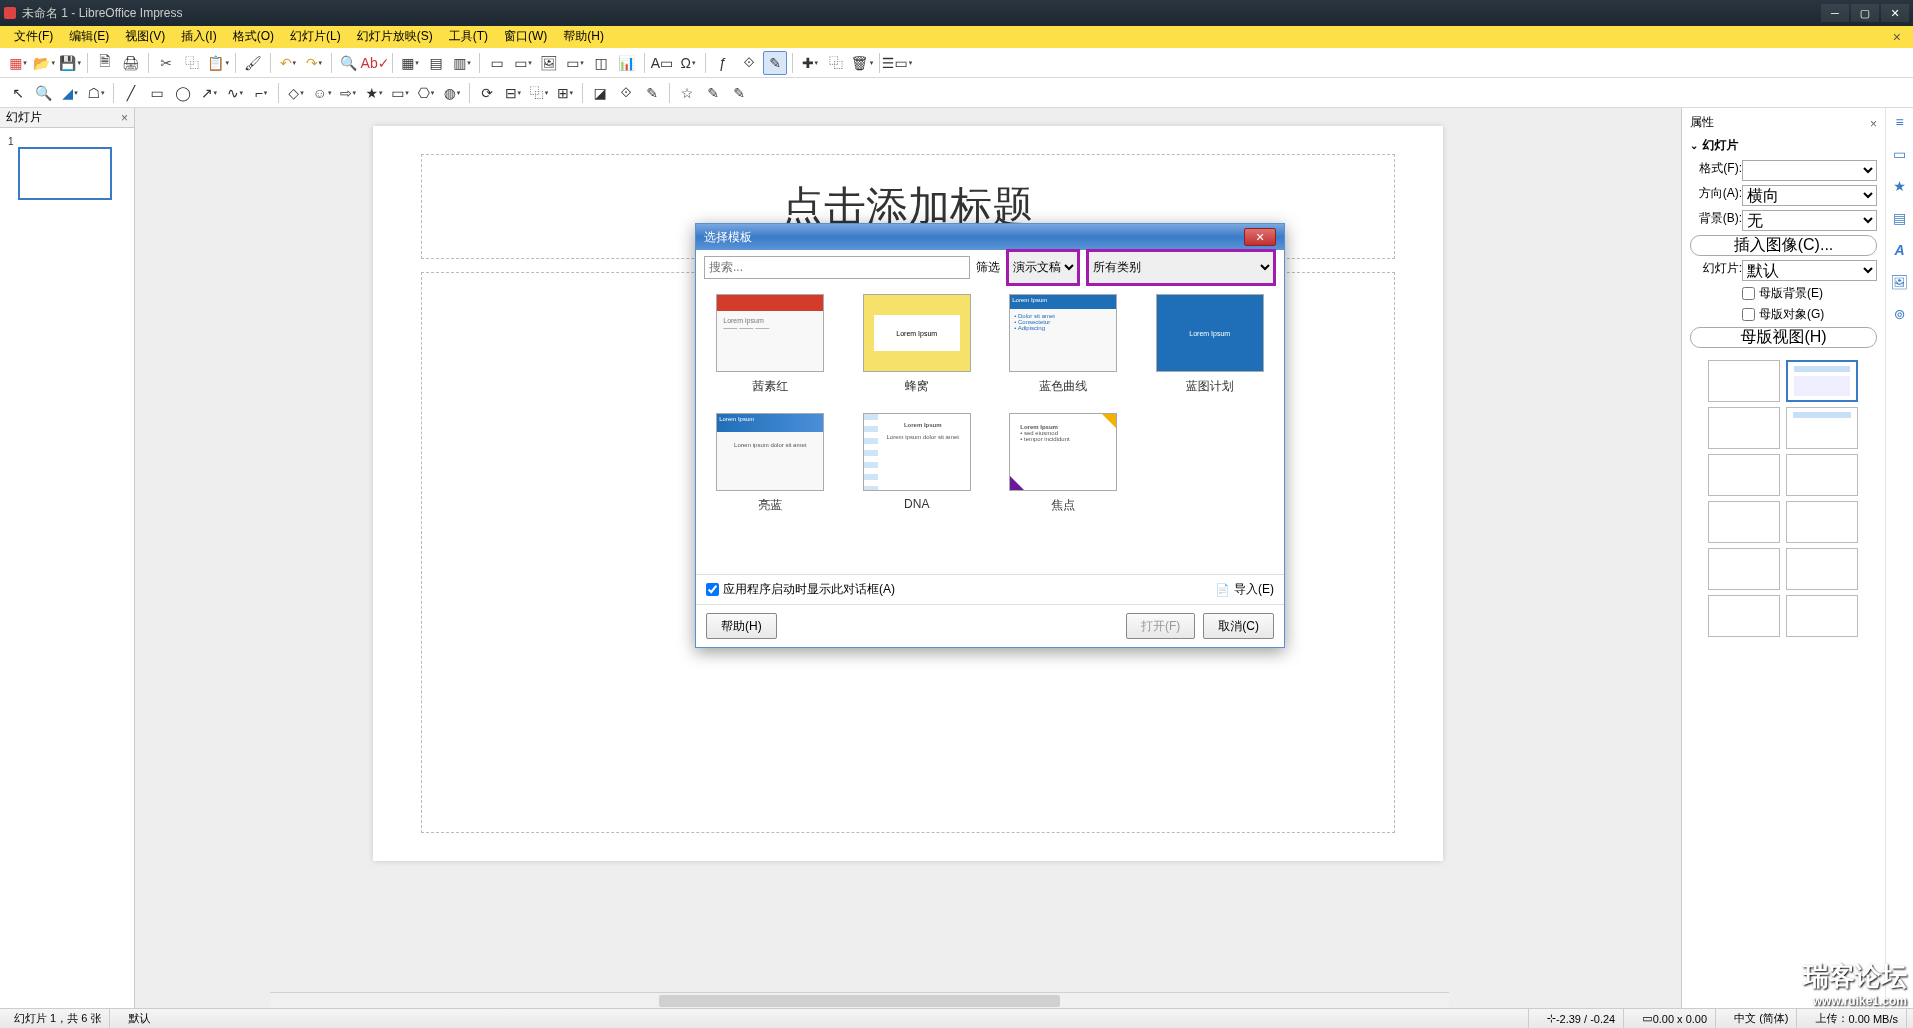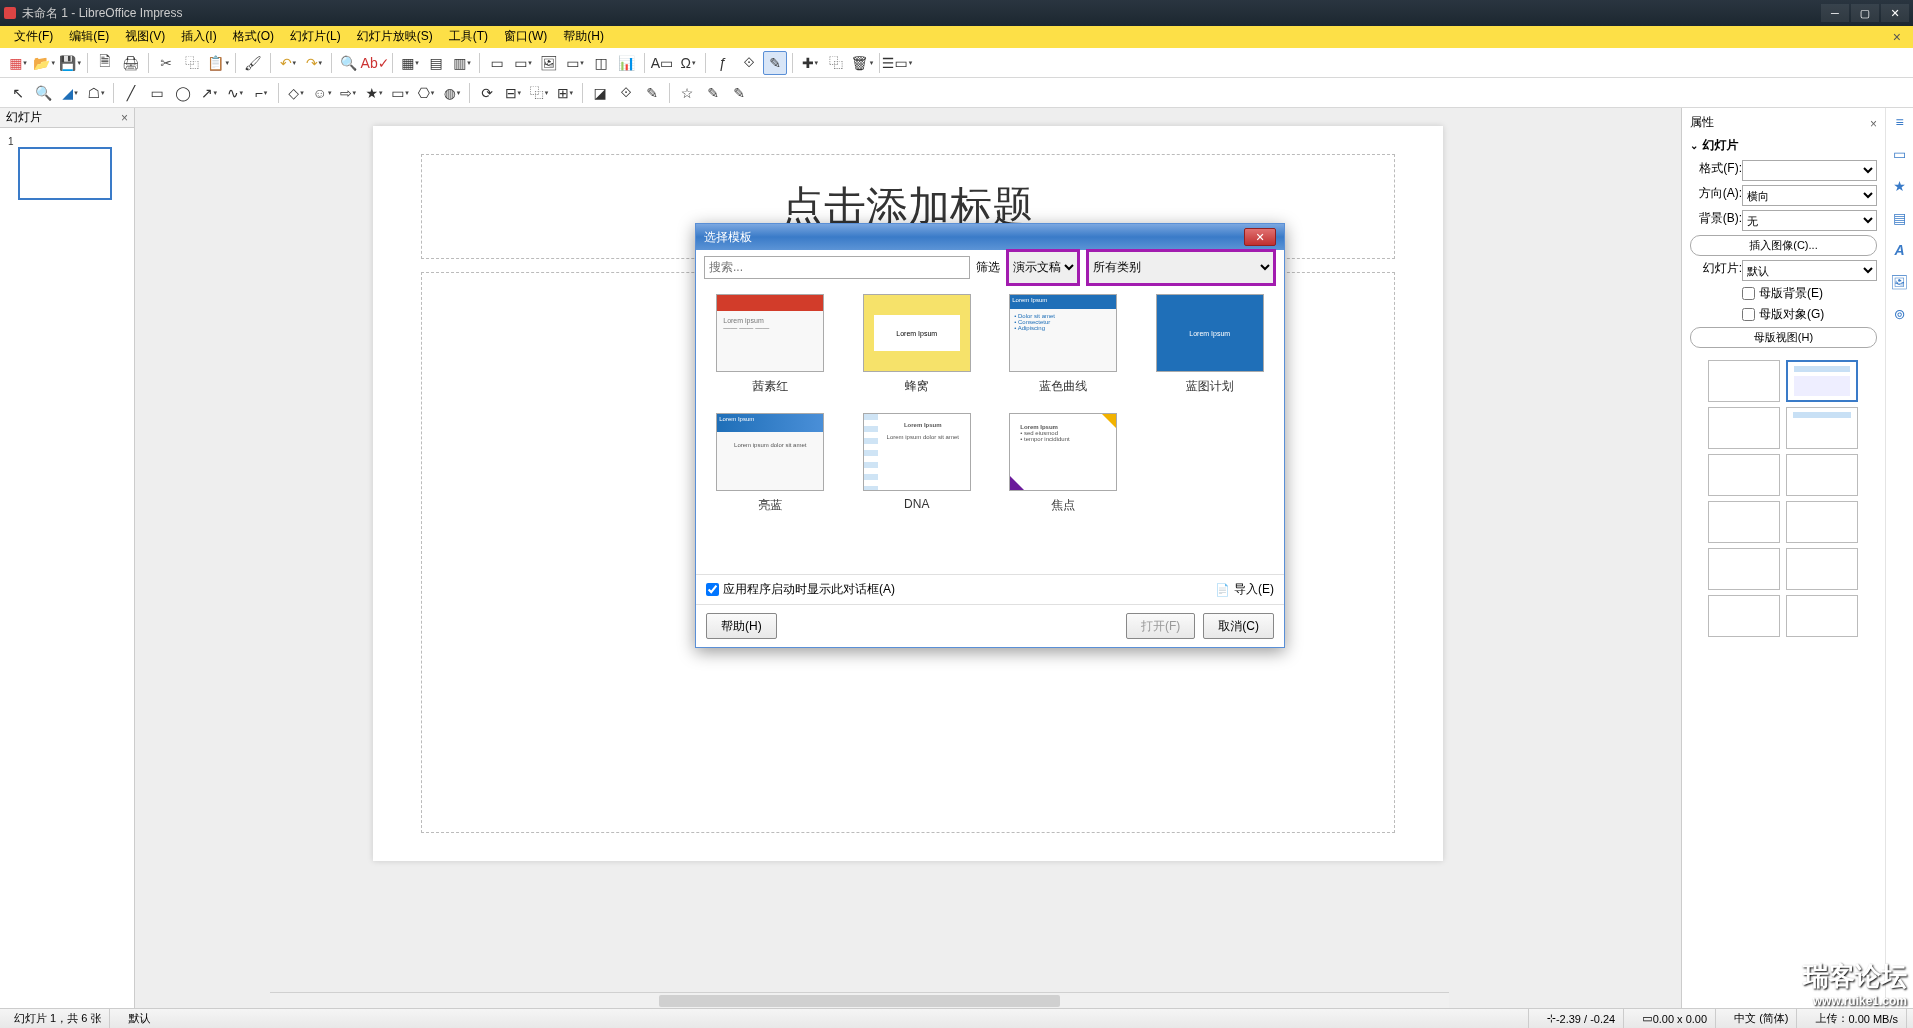--- a/index.html
+++ b/index.html
@@ -51,21 +51,21 @@
 .right-bar { width: 232px; background: #fff; border-left: 1px solid #ccc; display: flex; }
 .right-props { flex: 1; display: flex; flex-direction: column; padding: 4px; }
 .right-icons { width: 28px; border-left: 1px solid #e4e4e4; display: flex; flex-direction: column; align-items: center; padding-top: 4px; gap: 12px; }
 .right-icons .ri { width: 20px; height: 20px; display:flex; align-items:center; justify-content:center; font-size:14px; cursor:pointer; color:#3a7bc8;}
 .prop-hdr { font-size: 12px; padding: 2px 4px; display: flex; align-items: flex-end; }
 .prop-hdr .close { margin-left: auto; cursor: pointer; color: #666; }
 .prop-section { font-size: 12px; font-weight: bold; padding: 4px; display:flex; align-items:center; }
 .prop-section::before { content: "⌄"; margin-right: 4px; font-size:10px; }
 .prop-row { display: flex; align-items: flex-start; padding: 2px 4px; font-size: 12px; }
 .prop-row label { width: 52px; text-align: right; }
-.prop-row select, .prop-btn { flex: 1; height: 21px; font-size: 11px; border: 1px solid #aaa; background: #fff; }
+.prop-row select, .prop-btn { flex: 1; height: 21px; font-size: 16px; border: 1px solid #aaa; background: #fff; }
 .prop-btn { display: flex; align-items: center; justify-content: center; cursor: pointer; border-radius: 10px; }
 .prop-check { display: flex; align-items: center; gap: 4px; padding: 2px 4px 2px 56px; font-size: 12px; }
 
 .layouts { display: grid; grid-template-columns: repeat(2, 72px); gap: 5px 6px; padding: 10px 22px; }
 .layout-thumb { width: 72px; height: 42px; border: 1px solid #bbb; background: #fff; cursor: pointer; position:relative; }
 .layout-thumb.sel { border: 2px solid #3a7bc8; }
 .layout-thumb .lt-bar { position:absolute; background:#c8e0f5; }
 
 
 .status-bar { height: 20px; background: linear-gradient(#f5f5f5,#e8e8e8); border-top: 1px solid #ccc; display: flex; align-items: center; font-size: 11px; padding: 0 6px; gap: 10px; }

